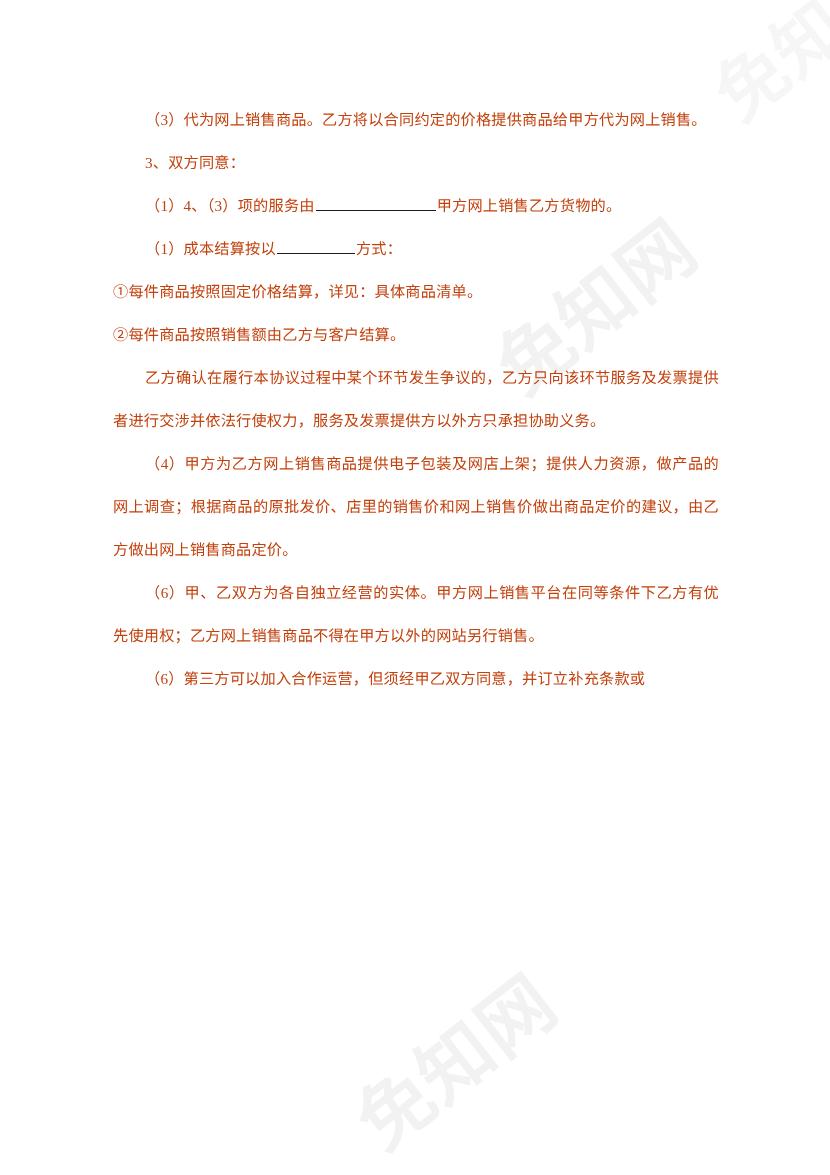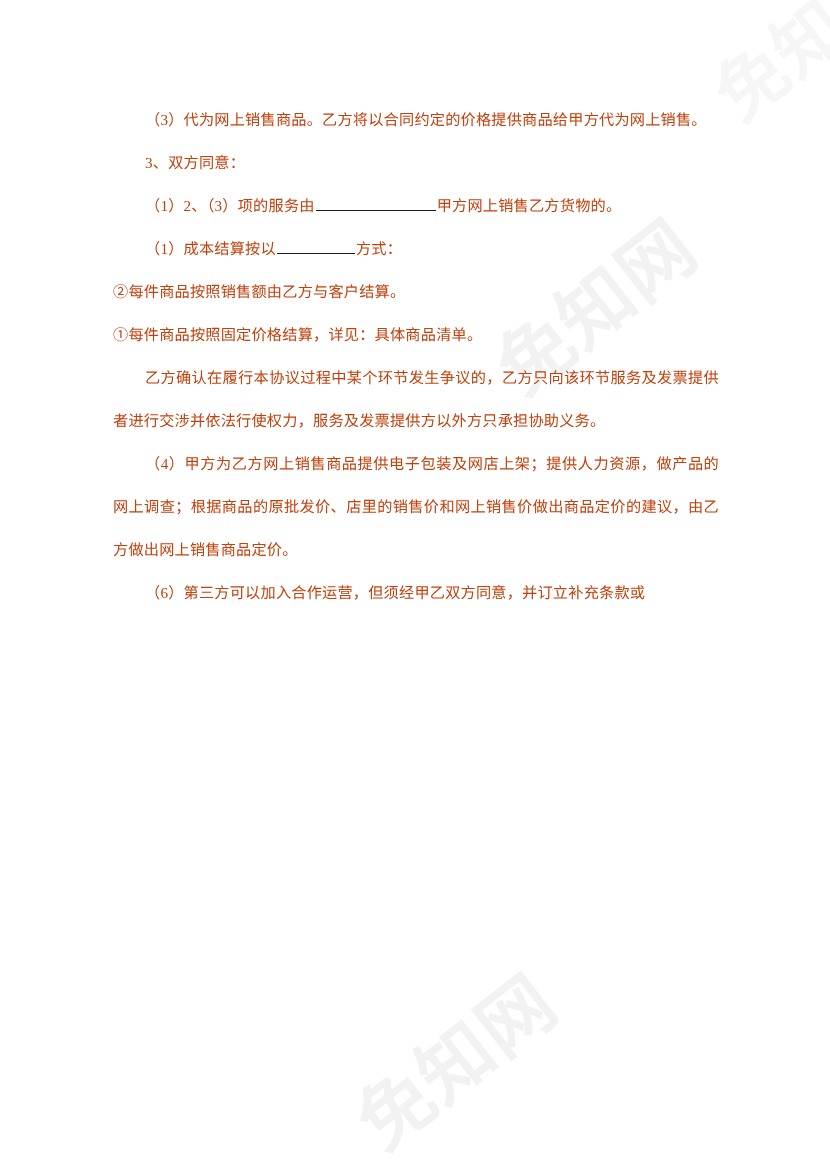--- a/index.html
+++ b/index.html
@@ -83,23 +83,24 @@
   <div class="watermark-layer">
     <div class="watermark wm-c">免知网</div>
     <div class="watermark wm-a">免知网</div>
     <div class="watermark wm-b">免知网</div>
   </div>
 
   <div class="content">
     <div class="body-text" id="body-text">
         <p class="para indent" id="p-3-daiwei"><span>（3）代为网上销售商品。乙方将以合同约定的价格提供商品给甲方代为网上销售。</span></p>
         <p class="para indent" id="p-3-shuangfang"><span>3、双方同意：</span></p>
-        <p class="para indent" id="p-1-xiangdefuwu"><span>（1）2、（3）项的服务由</span><span class="blank blank-long"></span><span>甲方网上销售乙方货物的。</span></p>
+        <p class="para indent" id="p-1-xiangdefuwu"><span>（1）4、（3）项的服务由</span><span class="blank blank-long"></span><span>甲方网上销售乙方货物的。</span></p>
         <p class="para indent" id="p-3-chengbenjiesuan"><span>（1）成本结算按以</span><span class="blank blank-short"></span><span>方式：</span></p>
+        <p class="para noindent" id="p-item-1"><span>①每件商品按照固定价格结算，详见：具体商品清单。</span></p>
         <p class="para noindent" id="p-item-2"><span>②每件商品按照销售额由乙方与客户结算。</span></p>
-        <p class="para noindent" id="p-item-1"><span>①每件商品按照固定价格结算，详见：具体商品清单。</span></p>
         <p class="para indent" id="p-yifang-queren"><span>乙方确认在履行本协议过程中某个环节发生争议的，乙方只向该环节服务及发票提供者进行交涉并依法行使权力，服务及发票提供方以外方只承担协助义务。</span></p>
         <p class="para indent" id="p-4-jiafangwei"><span>（4）甲方为乙方网上销售商品提供电子包装及网店上架；提供人力资源，做产品的网上调查；根据商品的原批发价、店里的销售价和网上销售价做出商品定价的建议，由乙方做出网上销售商品定价。</span></p>
+        <p class="para indent" id="p-6-jiayi"><span>（6）甲、乙双方为各自独立经营的实体。甲方网上销售平台在同等条件下乙方有优先使用权；乙方网上销售商品不得在甲方以外的网站另行销售。</span></p>
         <p class="para indent" id="p-7-disanfang"><span>（6）第三方可以加入合作运营，但须经甲乙双方同意，并订立补充条款或</span></p>
       </div>
   </div>
 
 </div>
 
 </body></html>

